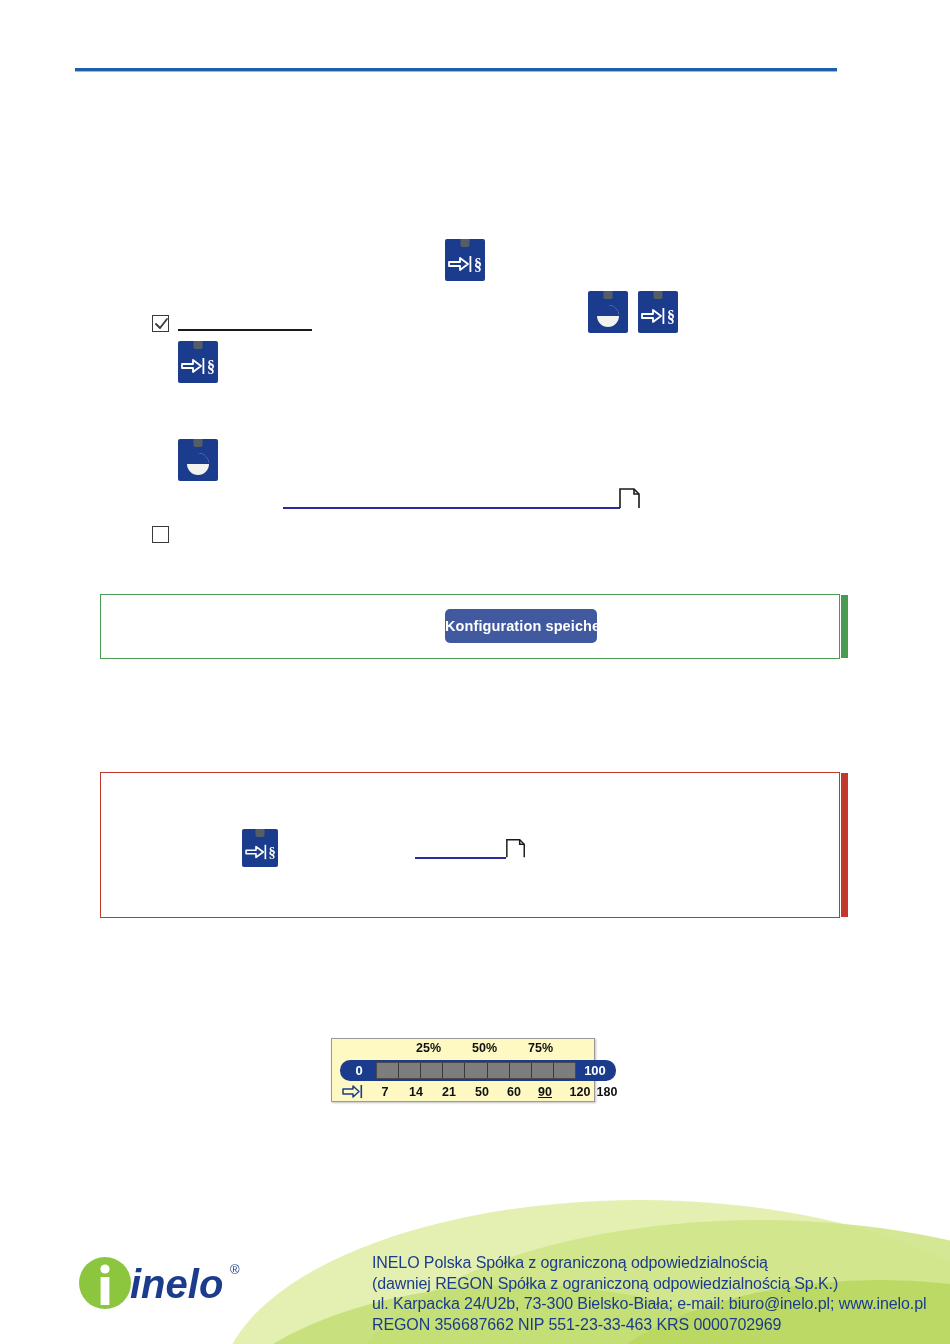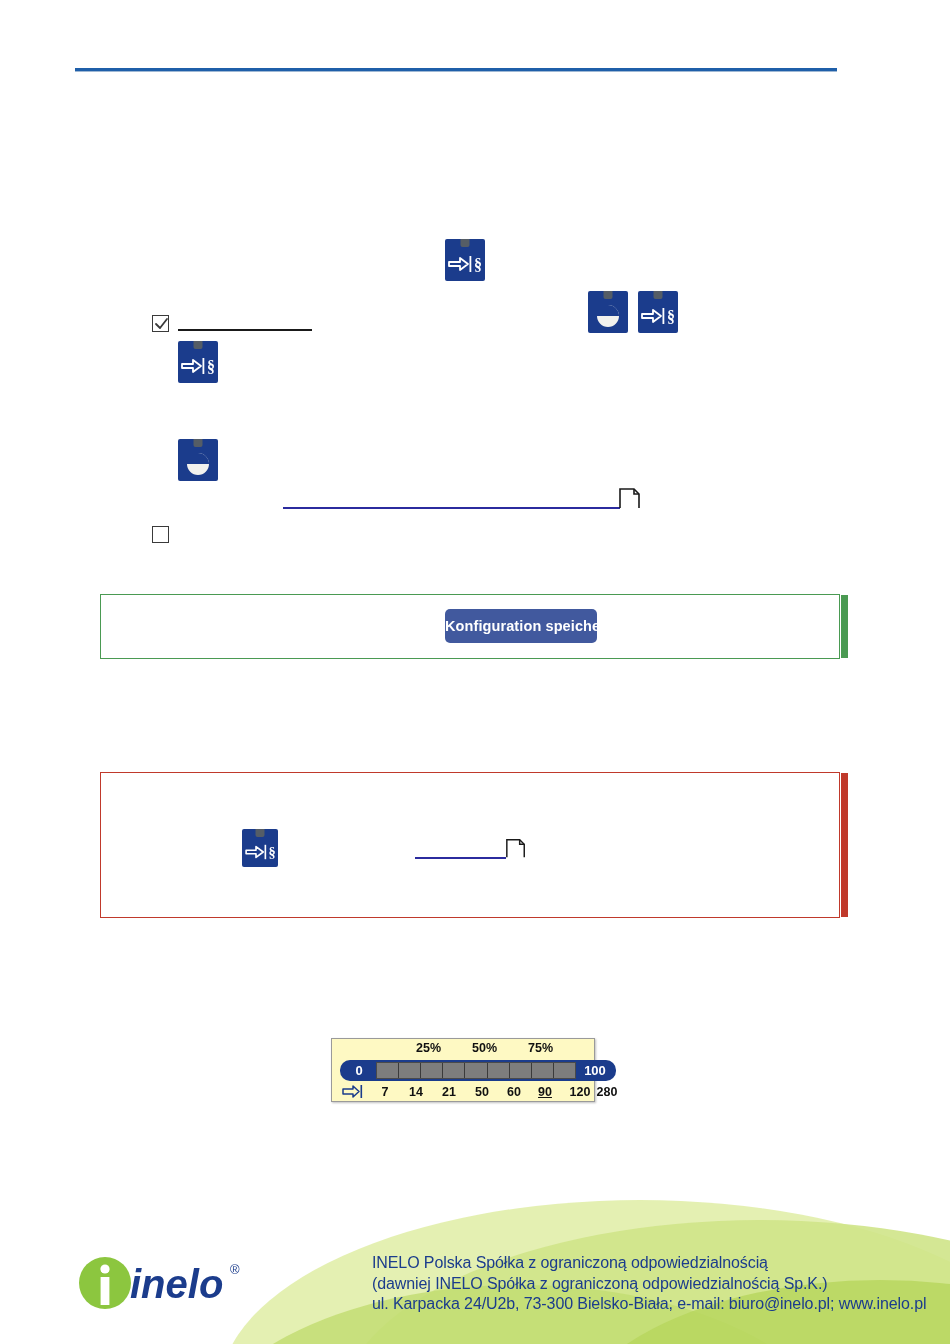--- a/index.html
+++ b/index.html
@@ -337,21 +337,21 @@
         <rect x="18.5" y="1" width="1.6" height="13" fill="#1B3C8C"></rect>
       </svg>
     </span>
     <span style="left:36px;  width:18px;">7</span>
     <span style="left:65px;  width:22px;">14</span>
     <span style="left:98px;  width:22px;">21</span>
     <span style="left:131px; width:22px;">50</span>
     <span style="left:163px; width:22px;">60</span>
     <span style="left:194px; width:22px;text-decoration:underline;">90</span>
     <span style="left:226px; width:28px;">120</span>
-    <span style="left:253px; width:28px;">280</span>
+    <span style="left:253px; width:28px;">180</span>
   </div>
 </div>
 
 <div class="footer">
   <svg width="950" height="164" viewBox="0 0 950 164">
     <ellipse cx="640" cy="210" rx="420" ry="190" fill="#dfeda4" opacity="0.85"></ellipse>
     <ellipse cx="760" cy="230" rx="420" ry="190" fill="#cfe488" opacity="0.9"></ellipse>
     <ellipse cx="520" cy="280" rx="330" ry="175" fill="#c3dd73" opacity="0.85"></ellipse>
     <ellipse cx="880" cy="265" rx="320" ry="165" fill="#b6d65c" opacity="0.8"></ellipse>
     <ellipse cx="330" cy="330" rx="270" ry="150" fill="#aace4e" opacity="0.75"></ellipse>
@@ -363,15 +363,16 @@
     <circle cx="27" cy="31" r="26" fill="#8CC63F"></circle>
     <circle cx="27" cy="17" r="4.6" fill="#ffffff"></circle>
     <path d="M22.6 25 h8.8 v28 h-8.8 z" fill="#ffffff"></path>
     <text x="52" y="46" font-family="Liberation Sans, sans-serif" font-size="40" font-weight="bold" font-style="italic" fill="#1B3C8C">inelo</text>
     <text x="152" y="22" font-family="Liberation Sans, sans-serif" font-size="13" fill="#1B3C8C">®</text>
   </svg>
 </div>
 
 <div class="footer-text">
   <div>INELO Polska Spółka z ograniczoną odpowiedzialnością</div>
-  <div>(dawniej INELO Spółka z ograniczoną odpowiedzialnością Sp.K.)</div>
+  <div>(dawniej REGON Spółka z ograniczoną odpowiedzialnością Sp.K.)</div>
   <div>ul. Karpacka 24/U2b, 73-300 Bielsko-Biała; e-mail: biuro@inelo.pl;  www.inelo.pl</div>
+  <div>REGON 356687662  NIP 551-23-33-463   KRS 0000702969</div>
 </div>
 
 </body></html>

